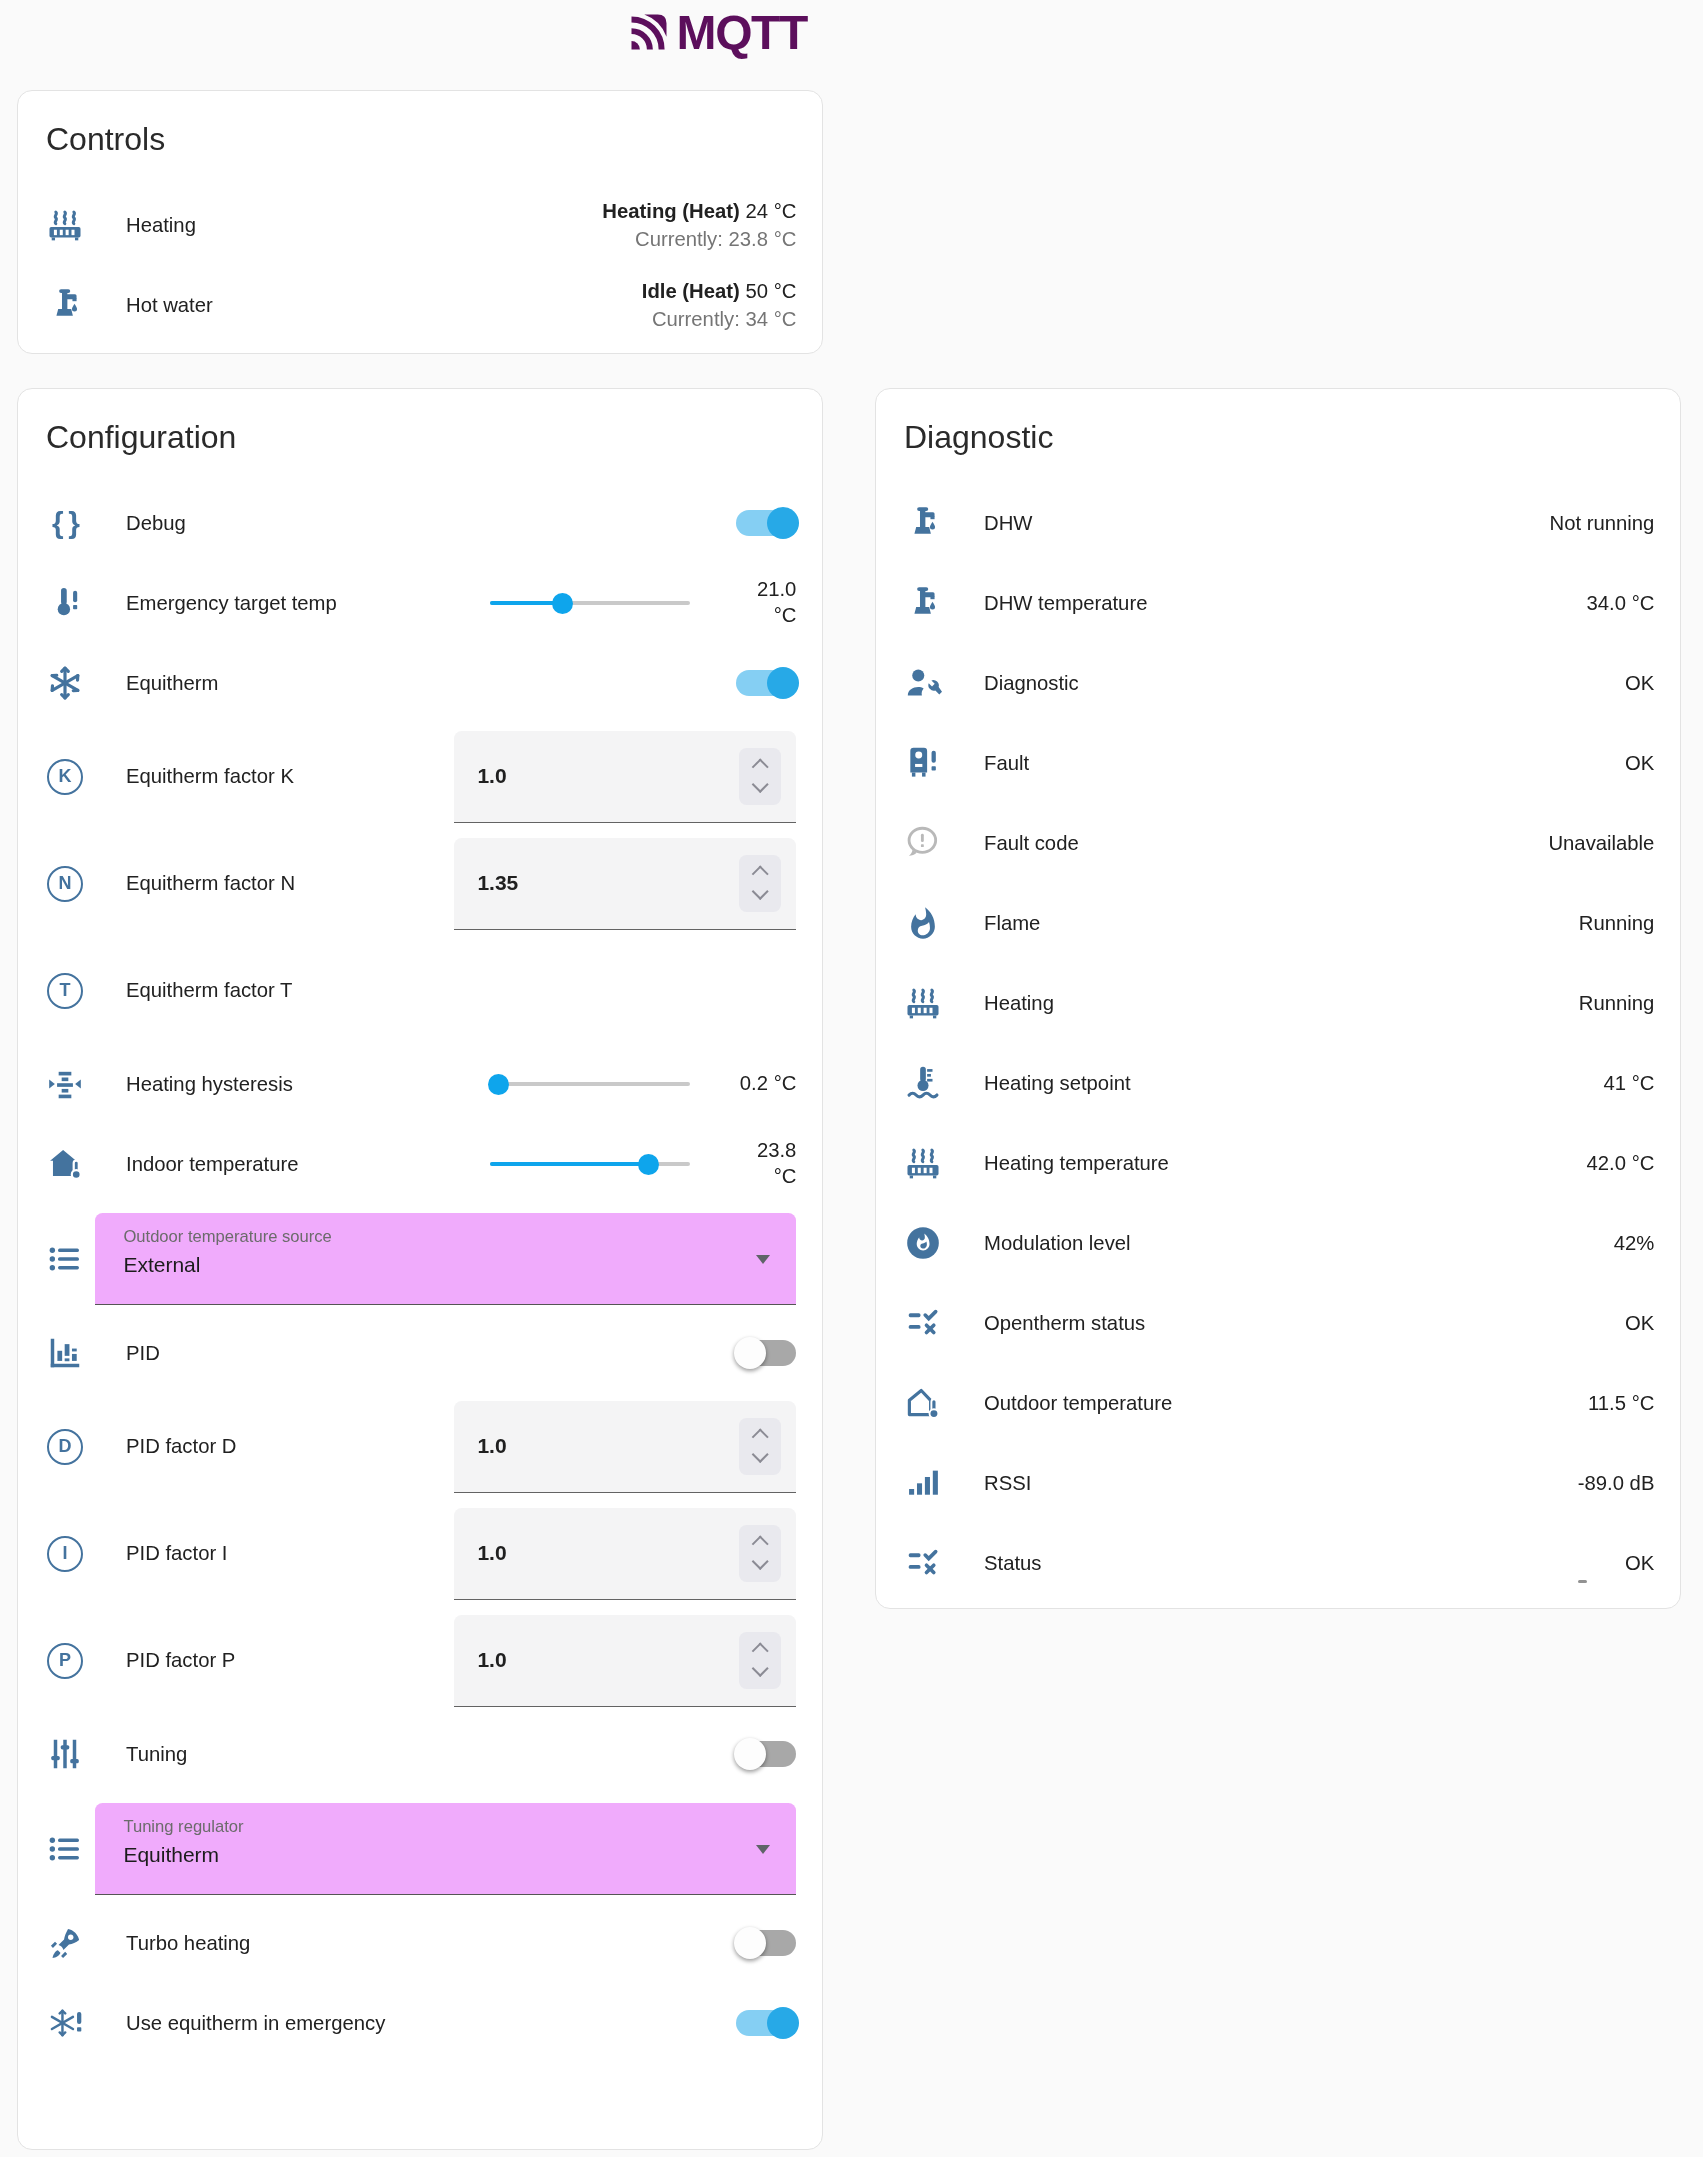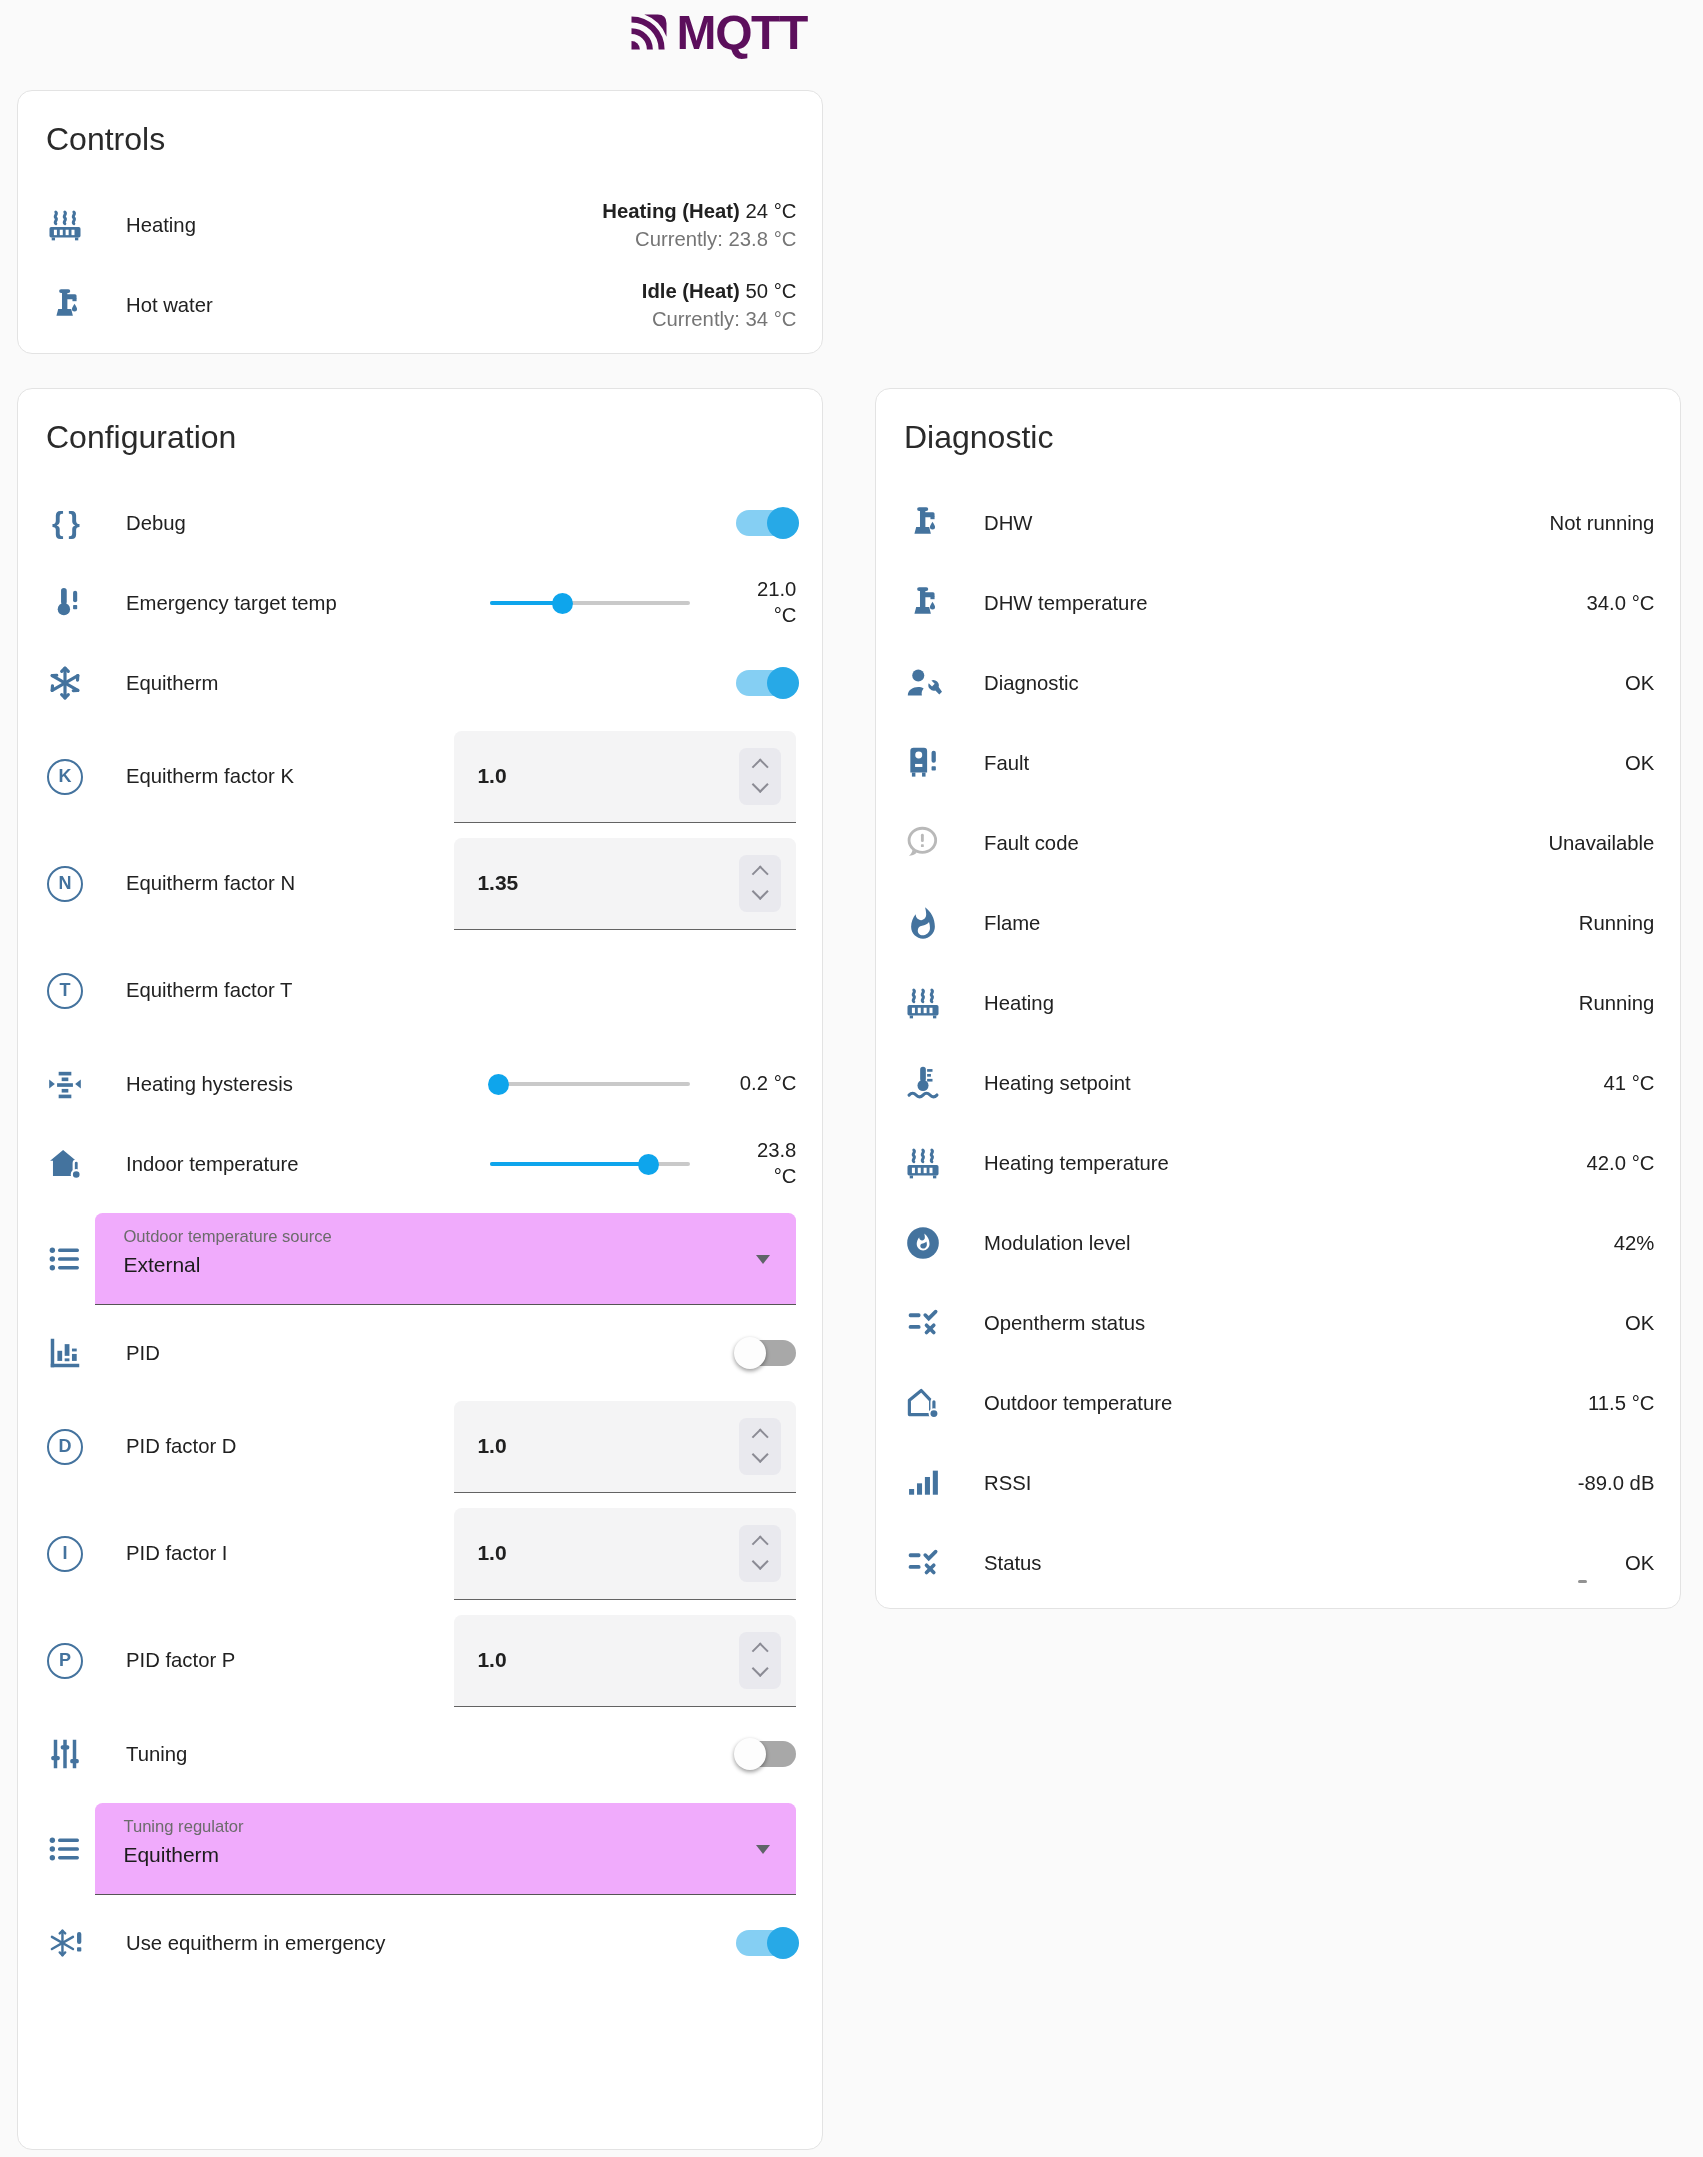--- a/index.html
+++ b/index.html
@@ -377,20 +377,36 @@
         </span>
     <span class="selbox">
       <span class="sel-label">Tuning regulator</span>
       <span class="sel-value">Equitherm</span>
       <span class="sel-arrow"></span>
     </span>
   </div>
       <div class="row h-toggle">
     <span class="icon">
           <svg viewBox="0 0 24 24">
+            <g fill="#44739e">
+              <path d="M13.9 3.1c3.4.5 6.5 3.6 7 7-1.9 1.5-4.3 2.5-6.4 2.8l-3.5 3.5c-.4-1.6-1.5-2.7-3.1-3.1l3.5-3.5c.3-2.1 1.3-4.5 2.5-6.7z"></path>
+              <circle cx="15.6" cy="8.4" r="1.7" fill="#fff"></circle>
+              <path d="M7.5 16.5c-1.6.3-3.1 2.9-3.4 5 2.1-.3 4.7-1.8 5-3.4z"></path>
+              <path d="M3.1 13.8l2.6-2.6 1.3 1.3-2.6 2.6zM9.5 20.2l2.6-2.6 1.3 1.3-2.6 2.6z"></path>
+            </g>
+          </svg>
+        </span>
+    <span class="label">Turbo heating</span>
+    <span class="toggle off">
+          <span class="knob"></span>
+        </span>
+  </div>
+      <div class="row h-toggle">
+    <span class="icon">
+          <svg viewBox="0 0 24 24">
             <g stroke="#44739e" stroke-width="1.9" stroke-linecap="round" fill="none" transform="translate(-1.5 0) scale(.82) translate(2.5 2.6)">
               <path d="M12 2.6v18.8"></path>
               <path d="M3.9 7.3l16.2 9.4"></path>
               <path d="M3.9 16.7l16.2-9.4"></path>
               <path d="M12 2.6l-2.1 2.1M12 2.6l2.1 2.1M12 21.4l-2.1-2.1M12 21.4l2.1-2.1"></path>
             </g>
             <g fill="#44739e">
               <rect x="19.6" y="5" width="2.7" height="7.6" rx="1.3"></rect>
               <rect x="19.6" y="14.7" width="2.7" height="2.7" rx=".5"></rect>
             </g>

